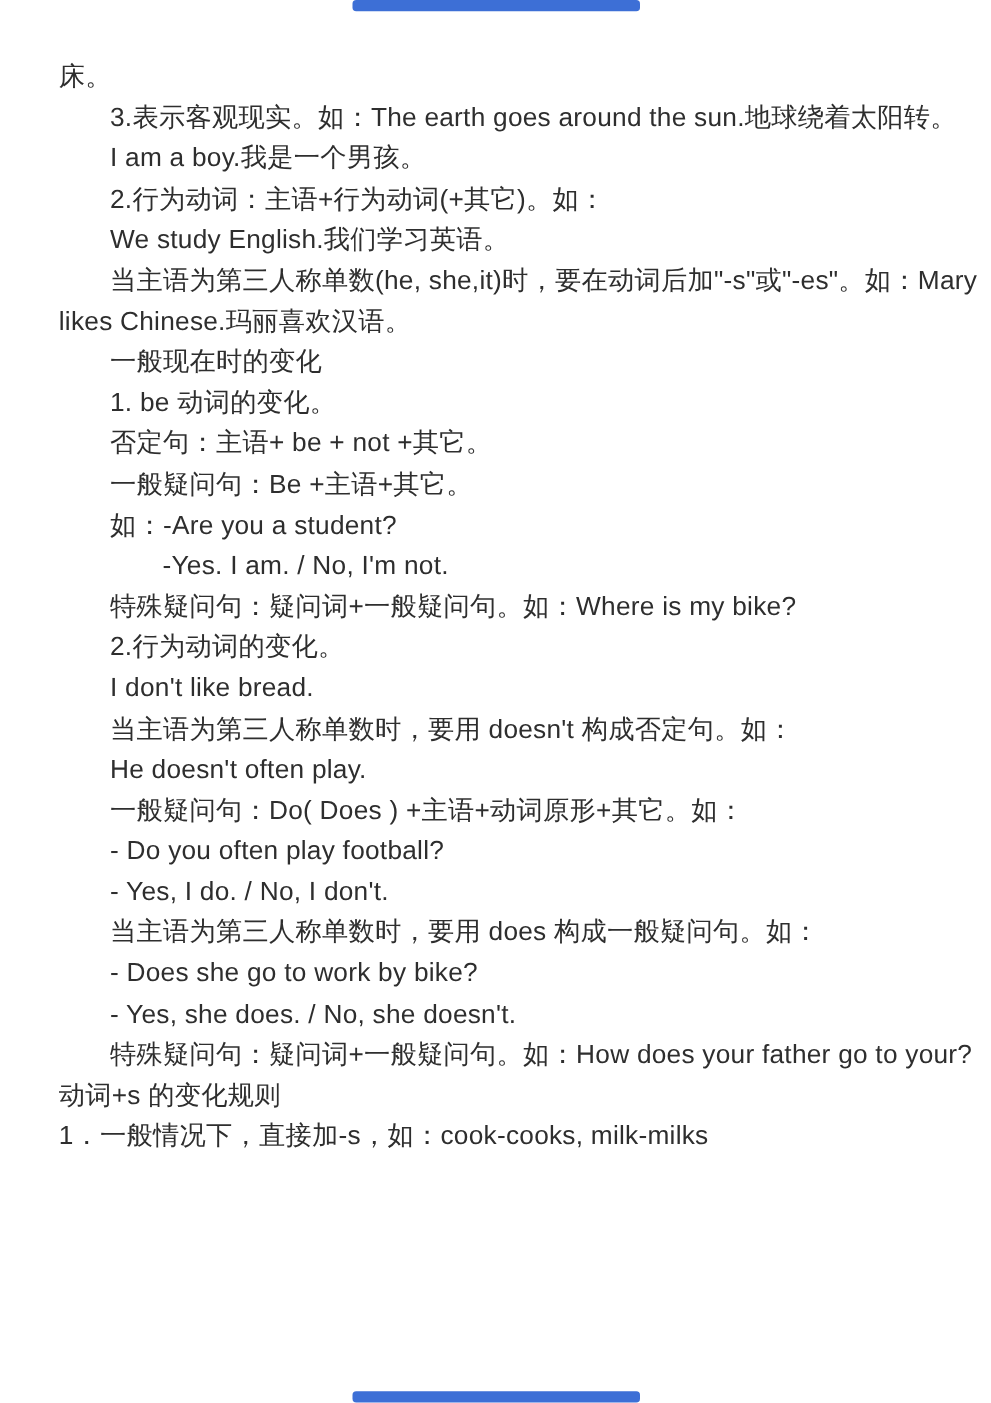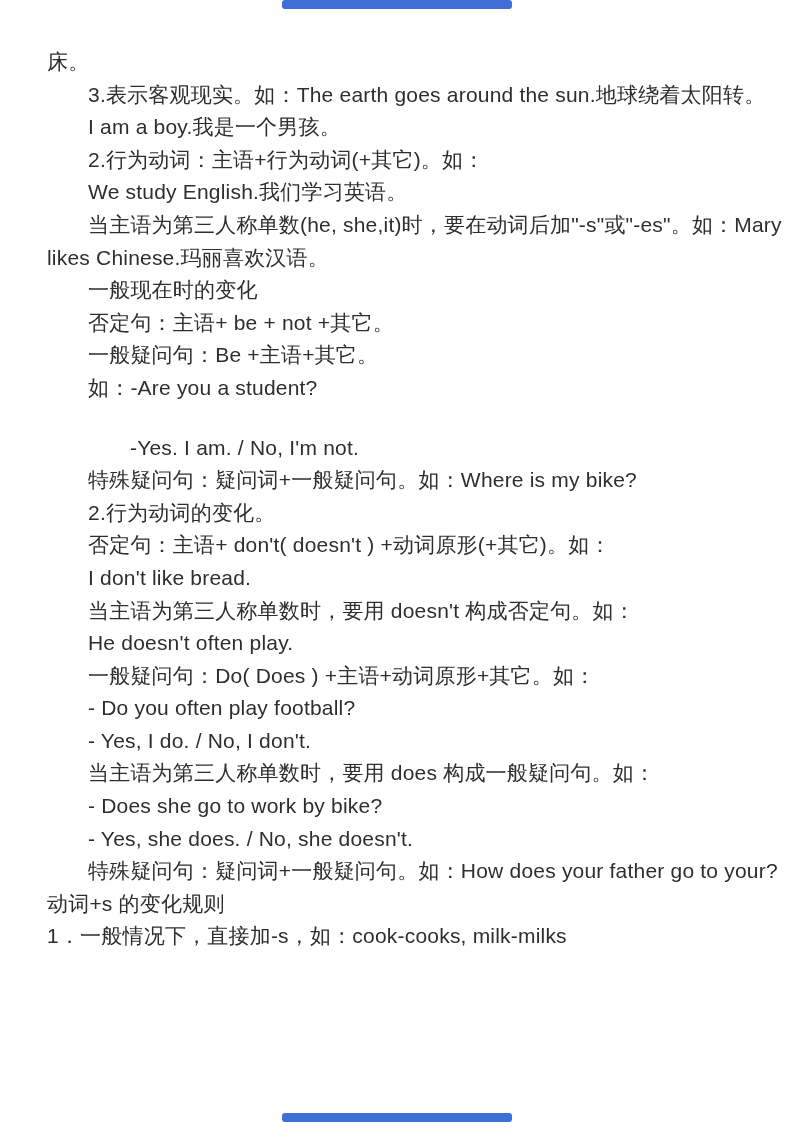--- a/index.html
+++ b/index.html
@@ -38,44 +38,44 @@
     color: #2e2e2e;
     font-size: 21px;
   }
   .line {
     height: 32.6px;
     line-height: 32.6px;
     white-space: nowrap;
     letter-spacing: 0.2px;
   }
   .i1 { padding-left: 41px; }
-  .i2 { padding-left: 83px; margin-top: 27px; }
+  .i2 { padding-left: 83px; }
 </style>
 </head>
 <body>
 
 <div class="page">
   <div class="accent-bar top"></div>
 
   <div class="content">
     <div class="line i0">床。</div>
     <div class="line i1">3.表示客观现实。如：The earth goes around the sun.地球绕着太阳转。</div>
     <div class="line i1">I am a boy.我是一个男孩。</div>
     <div class="line i1">2.行为动词：主语+行为动词(+其它)。如：</div>
     <div class="line i1">We study English.我们学习英语。</div>
     <div class="line i1">当主语为第三人称单数(he, she,it)时，要在动词后加"-s"或"-es"。如：Mary</div>
     <div class="line i0">likes Chinese.玛丽喜欢汉语。</div>
     <div class="line i1">一般现在时的变化</div>
+    <div class="line i1">1. be 动词的变化。</div>
     <div class="line i1">否定句：主语+ be + not +其它。</div>
     <div class="line i1">一般疑问句：Be +主语+其它。</div>
     <div class="line i1">如：-Are you a student?</div>
     <div class="line i2">-Yes. I am. / No, I'm not.</div>
     <div class="line i1">特殊疑问句：疑问词+一般疑问句。如：Where is my bike?</div>
     <div class="line i1">2.行为动词的变化。</div>
-    <div class="line i1">否定句：主语+ don't( doesn't ) +动词原形(+其它)。如：</div>
     <div class="line i1">I don't like bread.</div>
     <div class="line i1">当主语为第三人称单数时，要用 doesn't 构成否定句。如：</div>
     <div class="line i1">He doesn't often play.</div>
     <div class="line i1">一般疑问句：Do( Does ) +主语+动词原形+其它。如：</div>
     <div class="line i1">- Do you often play football?</div>
     <div class="line i1">- Yes, I do. / No, I don't.</div>
     <div class="line i1">当主语为第三人称单数时，要用 does 构成一般疑问句。如：</div>
     <div class="line i1">- Does she go to work by bike?</div>
     <div class="line i1">- Yes, she does. / No, she doesn't.</div>
     <div class="line i1">特殊疑问句：疑问词+一般疑问句。如：How does your father go to your?</div>

